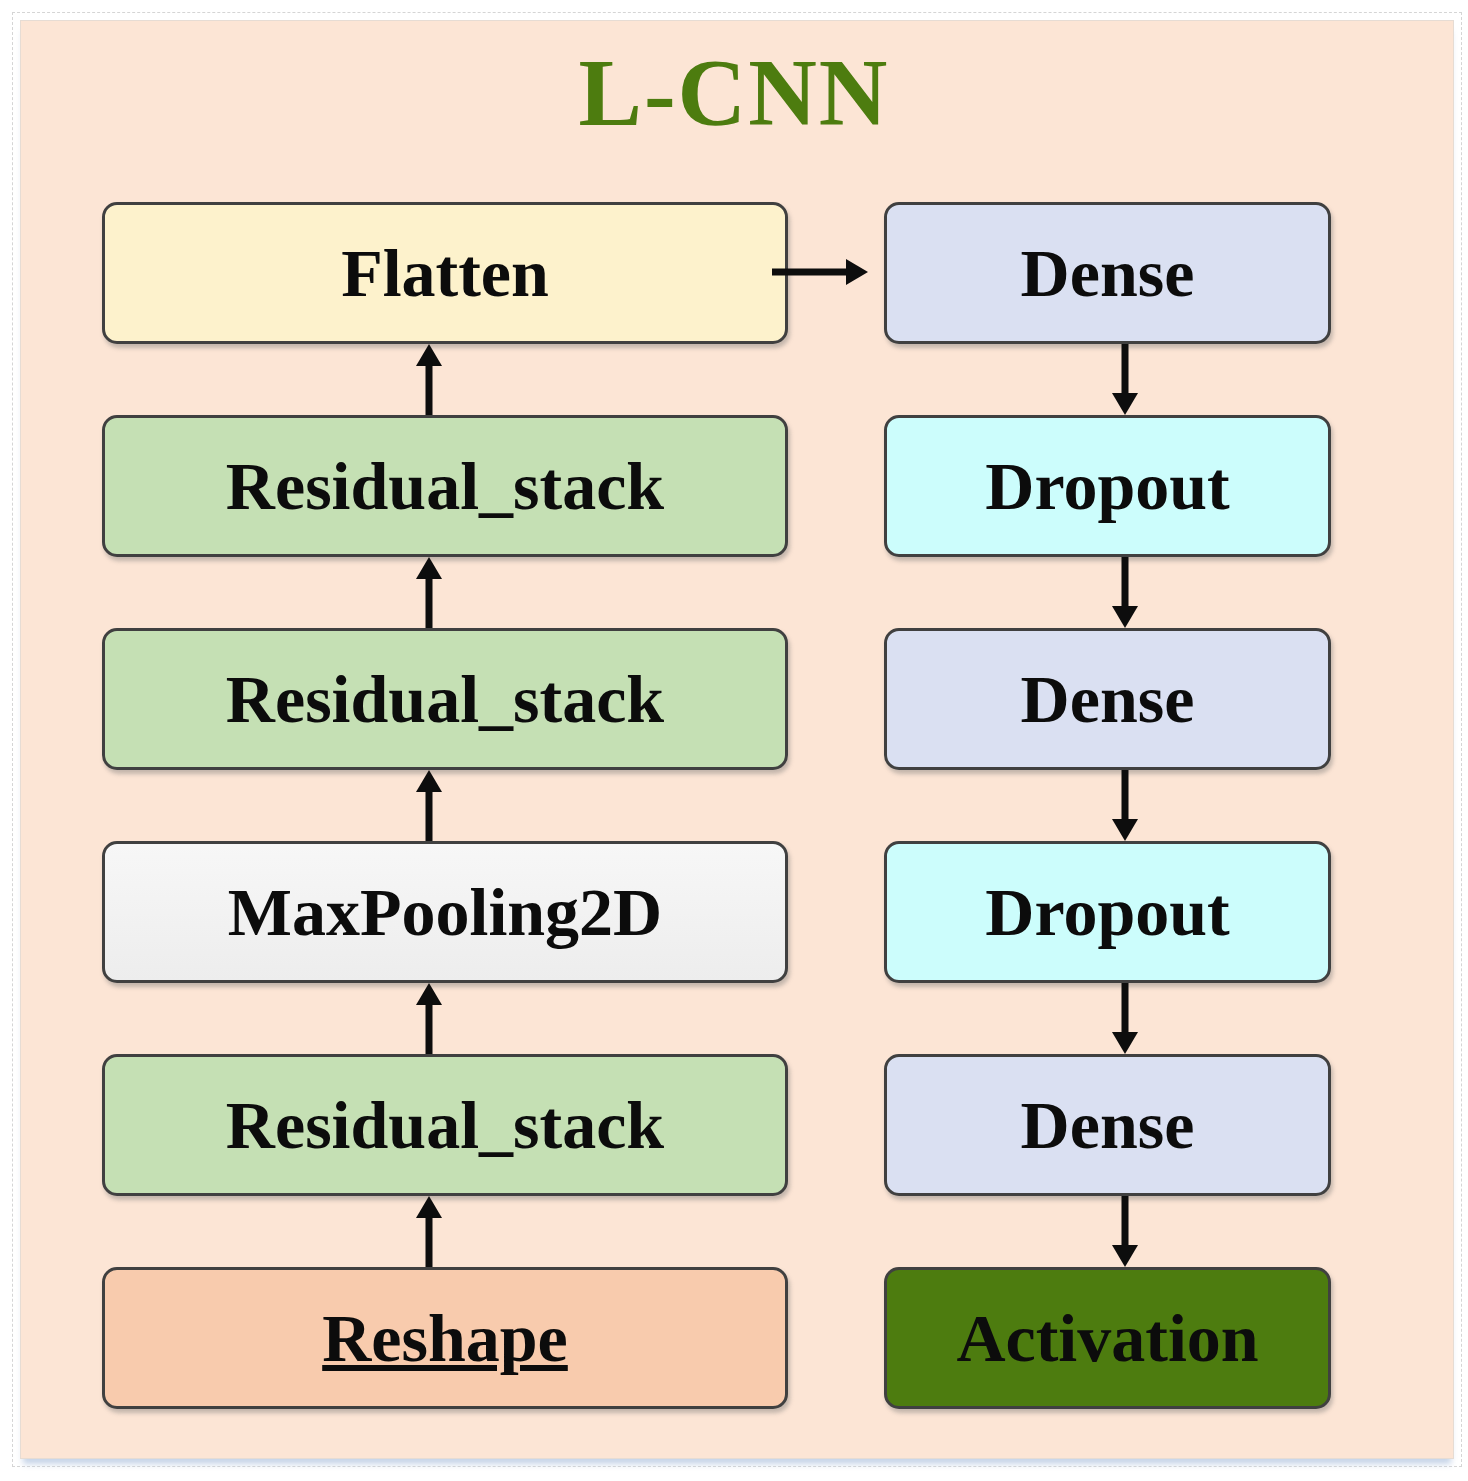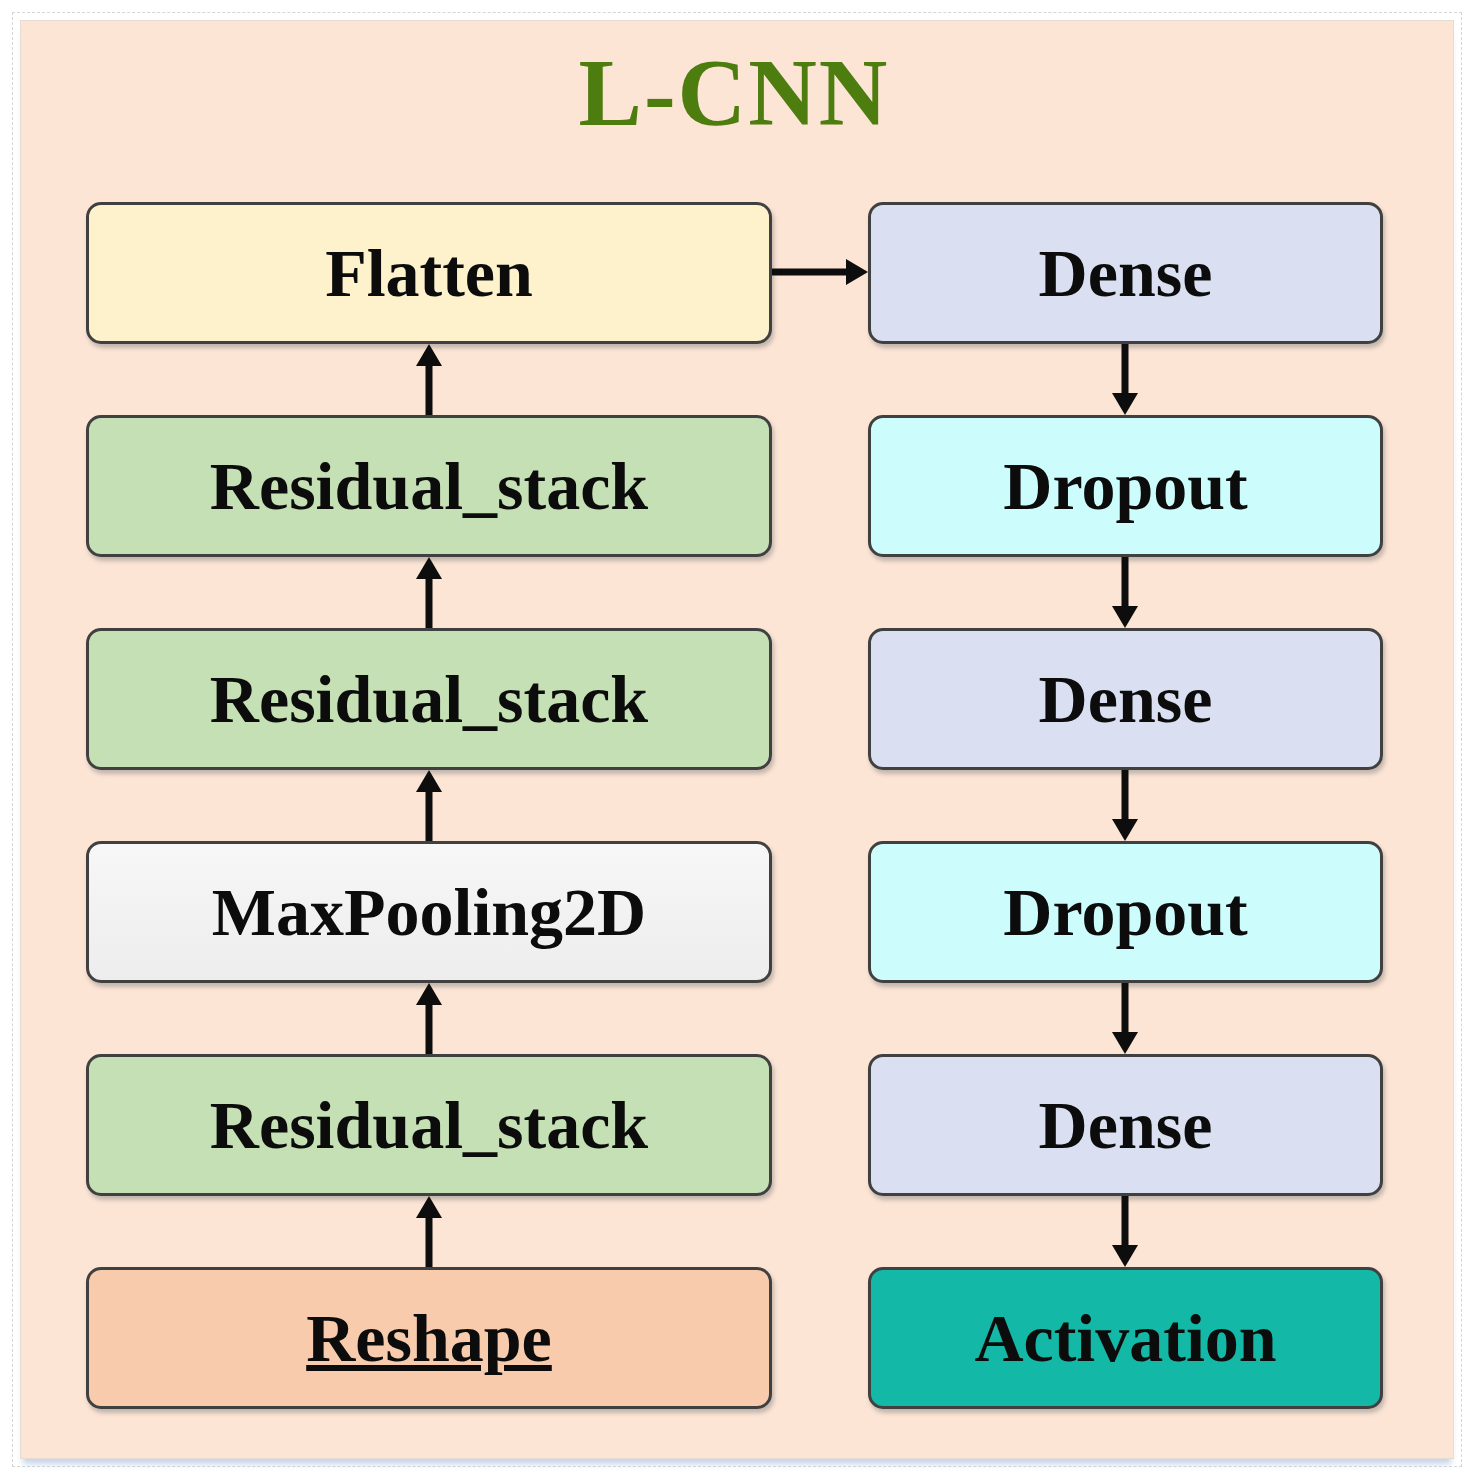--- a/index.html
+++ b/index.html
@@ -16,23 +16,23 @@
          box-shadow:0 8px 6px -3px rgba(188,205,228,.85);}
 
   .title{position:absolute;left:0;top:38px;width:100%;text-align:center;
          font-weight:bold;font-size:95px;color:#7030a0;letter-spacing:2px;}
 
   
   .box{position:absolute;height:142px;box-sizing:border-box;
        border:3px solid #404040;border-radius:15px;
        display:flex;align-items:center;justify-content:center;
        font-weight:bold;font-size:68px;color:#0c0c0c;line-height:1;
-       box-shadow:2px 4px 4px rgba(110,110,110,.40);}
+       box-shadow:2px 4px 4px rgba(110,110,110,.40);margin-left:16px;}
   .col-left{left:86px;width:686px;}
-  .col-right{left:868px;width:515px;}
+  .col-right{left:868px;width:447px;}
   .r0{top:202px}.r1{top:415px}.r2{top:628px}.r3{top:841px}.r4{top:1054px}.r5{top:1267px}
   .gray-grad{background:linear-gradient(180deg,#f7f7f7,#ededed);}
 
   
   .arrow{position:absolute;}
   .arrow .shaft{position:absolute;background:#0d0d0d;}
   .arrow .head{position:absolute;width:0;height:0;}
 
   .arrow.v{width:28px;height:71px;}
   .arrow.v .shaft{left:50%;transform:translateX(-50%);width:7px;}
@@ -89,21 +89,21 @@
 </div>
 <div class="box col-right r2" style="background-color: rgb(218, 224, 242);">
   <span>Dense</span>
 </div>
 <div class="box col-right r3" style="background-color: rgb(204, 253, 252);">
   <span>Dropout</span>
 </div>
 <div class="box col-right r4" style="background-color: rgb(218, 224, 242);">
   <span>Dense</span>
 </div>
-<div class="box col-right r5" style="background-color: #14b8a6;">
+<div class="box col-right r5" style="background-color: #4d7c0f;">
   <span>Activation</span>
 </div>
 
 <div class="arrow v up ax g0">
     <div class="head"></div>
     <div class="shaft"></div>
   </div>
 <div class="arrow v up ax g1">
     <div class="head"></div>
     <div class="shaft"></div>

